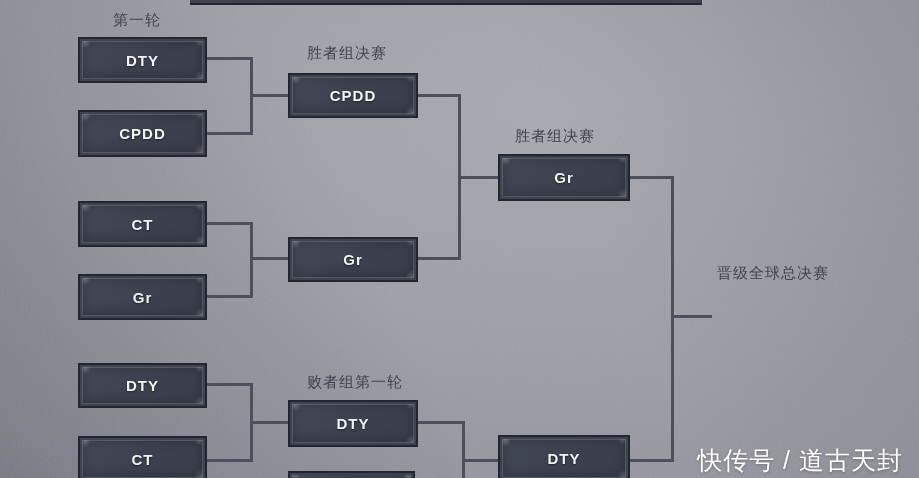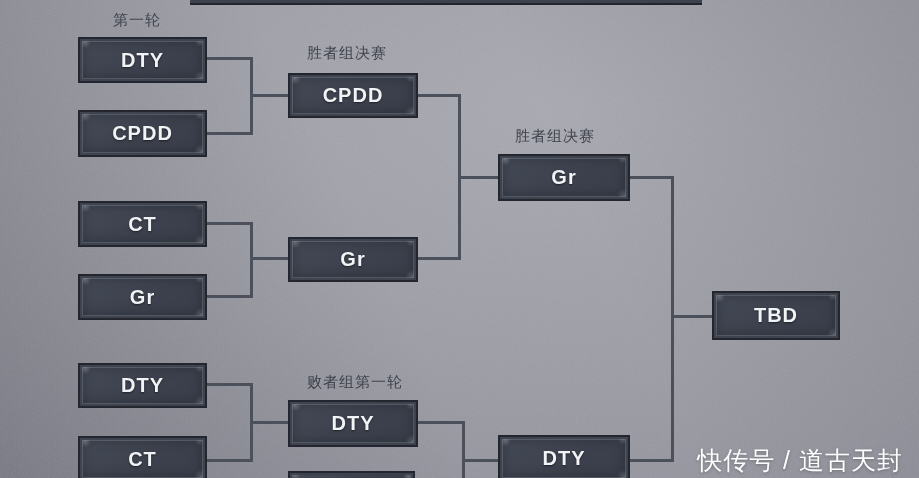--- a/index.html
+++ b/index.html
@@ -46,21 +46,21 @@
       inset 0 0 0 2px rgba(60,65,77,0.9),
       inset 0 0 0 3px rgba(168,172,181,0.28),
       inset 0 0 14px rgba(8,10,14,0.40);
     display: flex;
     align-items: center;
     justify-content: center;
   }
   .team-name {
     color: #f2f3f6;
     font-weight: bold;
-    font-size: 20px;
+    font-size: 15px;
     letter-spacing: 1px;
     text-shadow: 0 1px 2px rgba(0,0,0,0.5);
     font-family: "Liberation Sans", "DejaVu Sans", sans-serif;
   }
   .team-box.partial {
     border-bottom: none;
     box-shadow: inset 0 0 0 2px rgba(60,65,77,0.9);
   }
   
   .top-sliver {
@@ -134,20 +134,21 @@
   <div class="ln h" style="left:253px; top:421px; width:35px;"></div>
 
   <div class="ln h" style="left:418px; top:421px; width:47px;"></div>
   <div class="ln v" style="left:462px; top:421px; height:57px;"></div>
   <div class="ln h" style="left:465px; top:459px; width:33px;"></div>
 
   <div class="round-label" style="left:113px; top:11px;">第一轮</div>
   <div class="round-label" style="left:307px; top:44px;">胜者组决赛</div>
   <div class="round-label" style="left:515px; top:127px;">胜者组决赛</div>
   <div class="round-label" style="left:307px; top:373px;">败者组第一轮</div>
+  <div class="round-label" style="left:717px; top:264px;">晋级全球总决赛</div>
 
   <div class="team-box" style="left:78px; top:37px;  width:129px; height:46px;">
     <span class="team-name">DTY</span>
   </div>
   <div class="team-box" style="left:78px; top:110px; width:129px; height:47px;">
     <span class="team-name">CPDD</span>
   </div>
   <div class="team-box" style="left:78px; top:201px; width:129px; height:46px;">
     <span class="team-name">CT</span>
   </div>
@@ -172,19 +173,16 @@
   </div>
   <div class="team-box partial" style="left:288px; top:471px; width:127px; height:9px;"></div>
 
   <div class="team-box" style="left:498px; top:154px; width:132px; height:47px;">
     <span class="team-name">Gr</span>
   </div>
   <div class="team-box" style="left:498px; top:435px; width:132px; height:47px;">
     <span class="team-name">DTY</span>
   </div>
 
-  <div class="team-box" style="left:712px; top:291px; width:128px; height:49px;">
-    <span class="team-name">TBD</span>
-  </div>
 
   <div class="watermark">快传号 / 道古天封</div>
 
 </div>
 
 </body></html>

